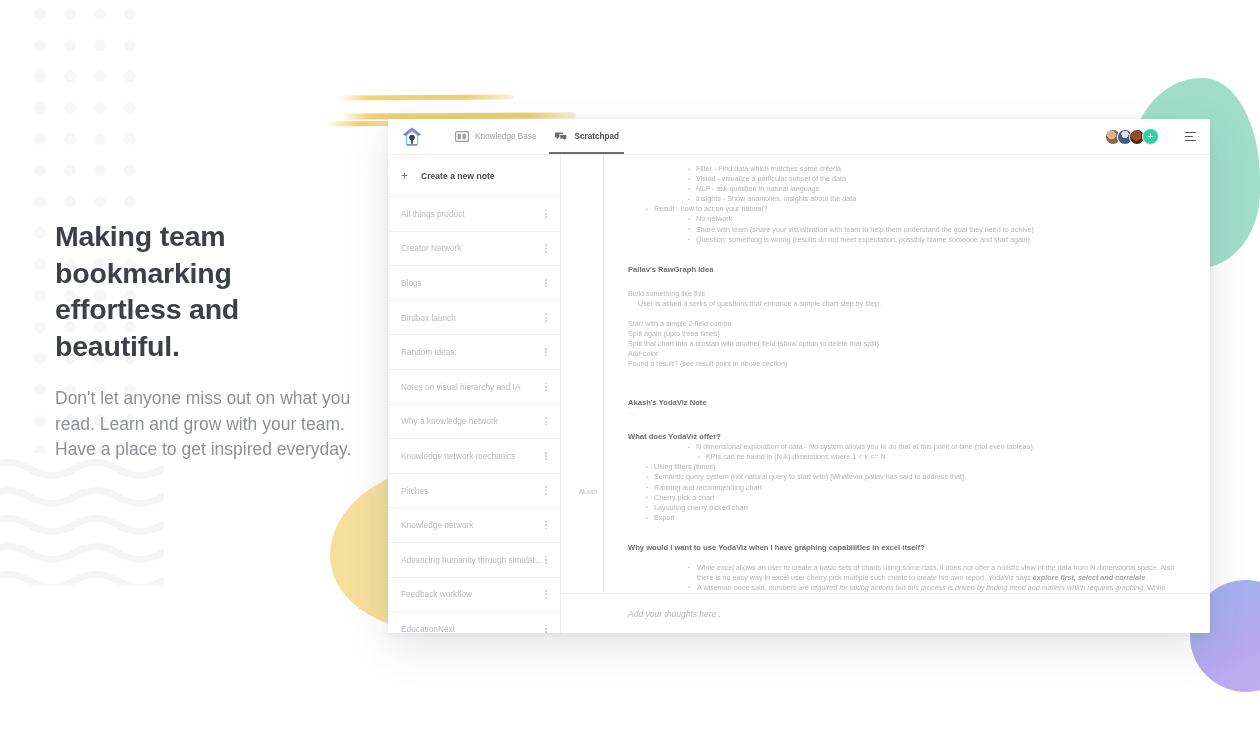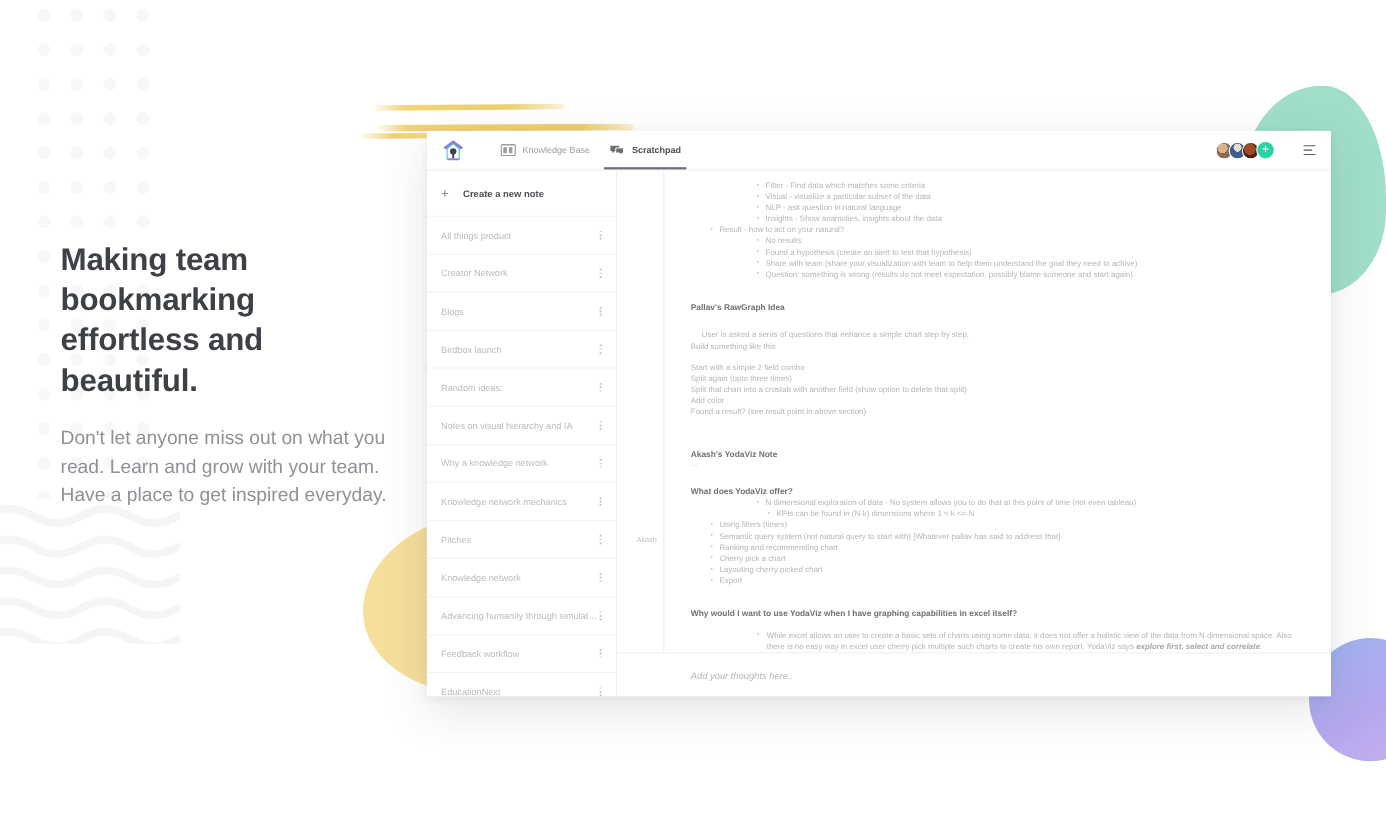--- a/index.html
+++ b/index.html
@@ -493,31 +493,30 @@
             <div id="gutter-label">Akash</div>
           </div>
           <div id="doc">
 
             <div>
               <div class="doc-li lvl2">Filter - Find data which matches some criteria</div>
               <div class="doc-li lvl2">Visual - visualize a particular subset of the data</div>
               <div class="doc-li lvl2">NLP - ask question in natural language</div>
               <div class="doc-li lvl2">Insights - Show anamolies, insights about the data</div>
               <div class="doc-li lvl1">Result - how to act on your natural?</div>
-              <div class="doc-li lvl2">No results</div>
-              <div class="doc-li lvl2">Found a hypothesis (create an alert to test that hypothesis)</div>
+              <div class="doc-li lvl2">No network</div>
               <div class="doc-li lvl2">Share with team (share your visualization with team to help them understand the goal they need to achive)</div>
               <div class="doc-li lvl2">Question: something is wrong (results do not meet expectation, possibly blame someone and start again)</div>
             </div>
 
             <div class="spacer-lg"></div>
             <div class="doc-h">Pallav's RawGraph Idea</div>
             <div class="spacer-md"></div>
+            <div class="doc-p">Build something like this</div>
             <div class="doc-p ind1">User is asked a serirs of questions that enhance a simple chart step by step.</div>
-            <div class="doc-p">Build something like this</div>
             <div class="spacer-sm"></div>
             <div class="doc-p">Start with a simple 2 field combo</div>
             <div class="doc-p">Split again (upto three times)</div>
             <div class="doc-p">Split that chart into a crostab with another field (show option to delete that split)</div>
             <div class="doc-p">Add color</div>
             <div class="doc-p">Found a result? (see result point in above section)</div>
 
             <div class="spacer-lg"></div>
             <div class="spacer-sm"></div>
             <div class="doc-h">Akash's YodaViz Note</div>

